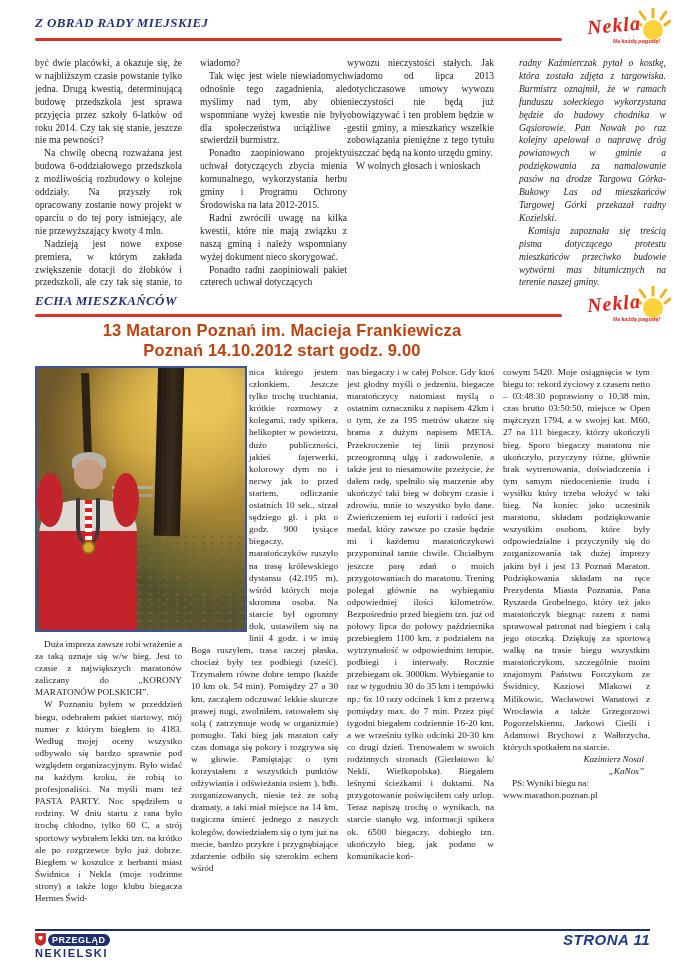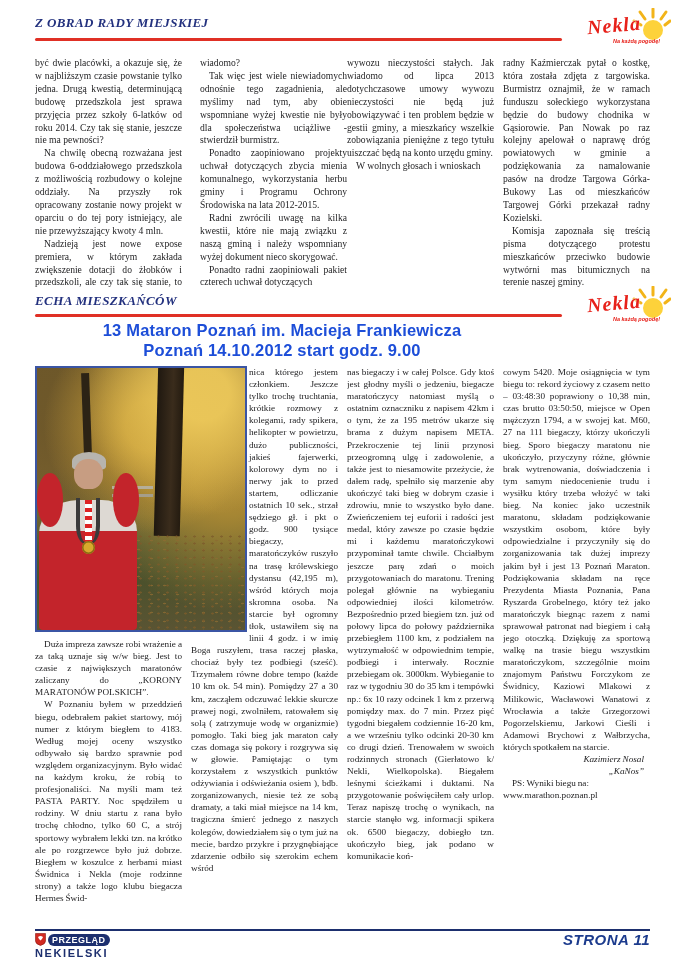--- a/index.html
+++ b/index.html
@@ -24,21 +24,21 @@
   .col{position:absolute;overflow:hidden;text-align:justify;}
   .col p.para{margin:0;}
   .top .para{font-size:9.6px;line-height:12.9px;}
   .art .para{font-size:9.2px;line-height:12.1px;word-spacing:-.4px;}
   .ind{text-indent:9px;}
   .sig{text-align:right;font-style:italic;padding-right:6px;}
   p.para b{font-weight:bold;}
 
   
   .headline{position:absolute;left:35px;top:320px;width:494px;text-align:center;
-            font-family:"Liberation Sans",sans-serif;font-weight:bold;color:#1d4ed8;
+            font-family:"Liberation Sans",sans-serif;font-weight:bold;color:#c2410c;
             font-size:16.5px;line-height:20px;letter-spacing:.2px;}
 
   
   .photo{position:absolute;left:35px;top:366px;width:208px;height:262px;border:2px solid #3b55a4;
          overflow:hidden;
          background:
           radial-gradient(circle at 80% 10%, rgba(236,200,90,.95) 0 9%, rgba(236,200,90,0) 42%),
           radial-gradient(circle at 55% 22%, rgba(210,166,58,.85) 0 11%, rgba(210,166,58,0) 46%),
           radial-gradient(circle at 16% 12%, rgba(110,88,42,.9) 0 14%, rgba(110,88,42,0) 52%),
           radial-gradient(circle at 92% 42%, rgba(186,146,52,.75) 0 14%, rgba(186,146,52,0) 55%),
@@ -114,21 +114,21 @@
       <p class="para ">wiadomo?</p>
       <p class="para ind">Tak więc jest wiele niewiadomych odnośnie tego zagadnienia, ale myślimy nad tym, aby obie wspomniane wyżej kwestie nie były dla społeczeństwa uciążliwe -stwierdził burmistrz.</p>
       <p class="para ind">Ponadto zaopiniowano projekty uchwał dotyczących zbycia mienia komunalnego, wykorzystania herbu gminy i Programu Ochrony Środowiska na lata 2012-2015.</p>
       <p class="para ind">Radni zwrócili uwagę na kilka kwestii, które nie mają związku z naszą gminą i należy wspomniany wyżej dokument nieco skorygować.</p>
       <p class="para ind">Ponadto radni zaopiniowali pakiet czterech uchwał dotyczących</p>
     </div>
   <div class="col top" style="left:347px;top:57px;width:147px;height:232px;">
       <p class="para ">wywozu nieczystości stałych. Jak wiadomo od lipca 2013 dotychczasowe umowy wywozu nieczystości nie będą już obowiązywać i ten problem będzie w gestii gminy, a mieszkańcy wszelkie zobowiązania pieniężne z tego tytułu uiszczać będą na konto urzędu gminy.</p>
       <p class="para ind">W wolnych głosach i wnioskach</p>
     </div>
-  <div class="col top" style="left:503px;top:57px;width:147px;height:232px;">
+  <div class="col top" style="left:519px;top:57px;width:147px;height:232px;font-style:italic;">
       <p class="para ">radny Kaźmierczak pytał o kostkę, która została zdjęta z targowiska. Burmistrz oznajmił, że w ramach funduszu sołeckiego wykorzystana będzie do budowy chodnika w Gąsiorowie. Pan Nowak po raz kolejny apelował o naprawę dróg powiatowych w gminie a podziękowania za namalowanie pasów na drodze Targowa Górka-Bukowy Las od mieszkańców Targowej Górki przekazał radny Kozielski.</p>
       <p class="para ind">Komisja zapoznała się treścią pisma dotyczącego protestu mieszkańców przeciwko budowie wytwórni mas bitumicznych na terenie naszej gminy.</p>
     </div>
 
   <span class="sec-title" style="left:35px;top:293px;">ECHA MIESZKAŃCÓW</span>
   <div class="rule" style="left:35px;top:314px;width:527px;"></div>
 
   <div class="logo" style="left:583px;top:286px;">
     <svg width="50" height="42" viewBox="0 0 50 42">
       <g stroke="#f2b419" stroke-width="3" stroke-linecap="round">

